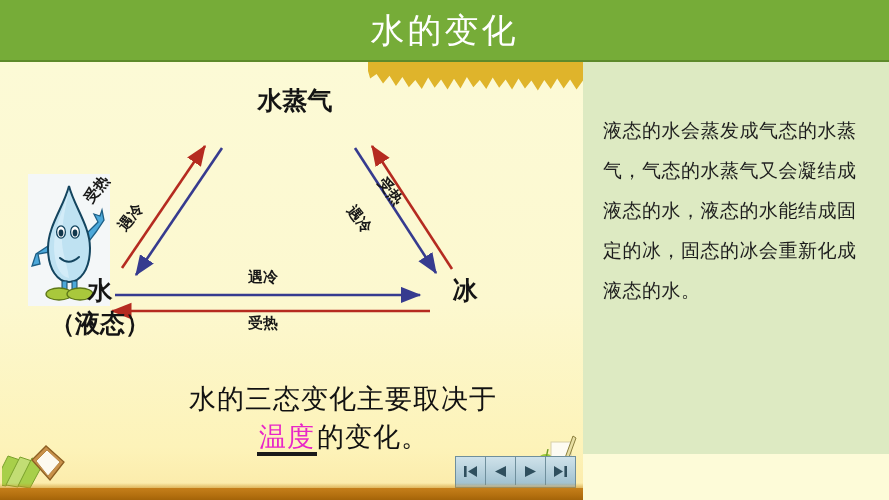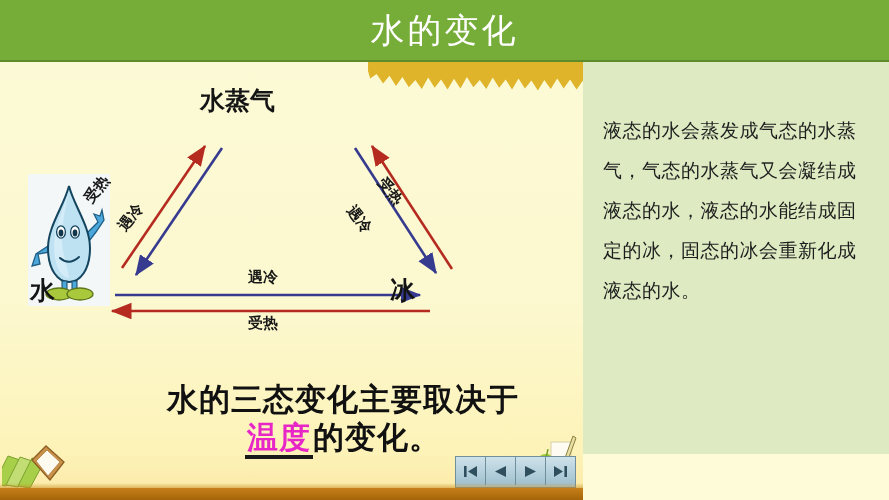--- a/index.html
+++ b/index.html
@@ -113,20 +113,21 @@
     left: 0; top: 0;
     width: 583px; height: 438px;
     pointer-events: none;
   }
   .node {
     position: absolute;
     color: #141414;
     font-size: 25px;
     font-weight: 700;
     line-height: 33px;
+    text-align: center;
     white-space: nowrap;
   }
   #node-vapor { left: 200px; top: 22px; width: 190px; }
   #node-water { left: 30px; top: 212px; width: 140px; }
   #node-ice   { left: 390px; top: 212px; width: 150px; }
 
   .arrow-label {
     position: absolute;
     color: #171717;
     font-size: 15px;
@@ -143,22 +144,22 @@
   #lbl-h-cool { left: 248px; top: 206px; }
   #lbl-h-heat { left: 248px; top: 252px; }
 
   
   #bottom-text {
     position: absolute;
     left: 0; top: 318px;
     width: 686px;
     text-align: center;
     color: #111111;
-    font-size: 31px;
-    font-weight: 700;
+    font-size: 27px;
+    font-weight: 400;
     line-height: 38px;
     letter-spacing: 1px;
   }
   #blank-word {
     color: #e826c8;
     border-bottom: 4px solid #1a1a1a;
     padding: 0 2px;
     margin-top: 31px;
   }
 
@@ -260,20 +261,21 @@
       <line x1="115" y1="233" x2="420" y2="233" stroke="#363b8f" stroke-width="2.6" marker-end="url(#ahBlue)"></line>
 
       <line x1="430" y1="249" x2="112" y2="249" stroke="#b52b20" stroke-width="2.6" marker-end="url(#ahRed)"></line>
     </svg>
 
     <div class="node" id="node-vapor">
       <div>水蒸气</div>
     </div>
     <div class="node" id="node-water">
       <div>水</div>
+      <div>（液态）</div>
     </div>
     <div class="node" id="node-ice">
       <div>冰</div>
     </div>
 
     <div class="arrow-label lbl-rot-left" id="lbl-l-heat">受热</div>
     <div class="arrow-label lbl-rot-left" id="lbl-l-cool">遇冷</div>
     <div class="arrow-label lbl-rot-right" id="lbl-r-heat">受热</div>
     <div class="arrow-label lbl-rot-right" id="lbl-r-cool">遇冷</div>
     <div class="arrow-label" id="lbl-h-cool">遇冷</div>

